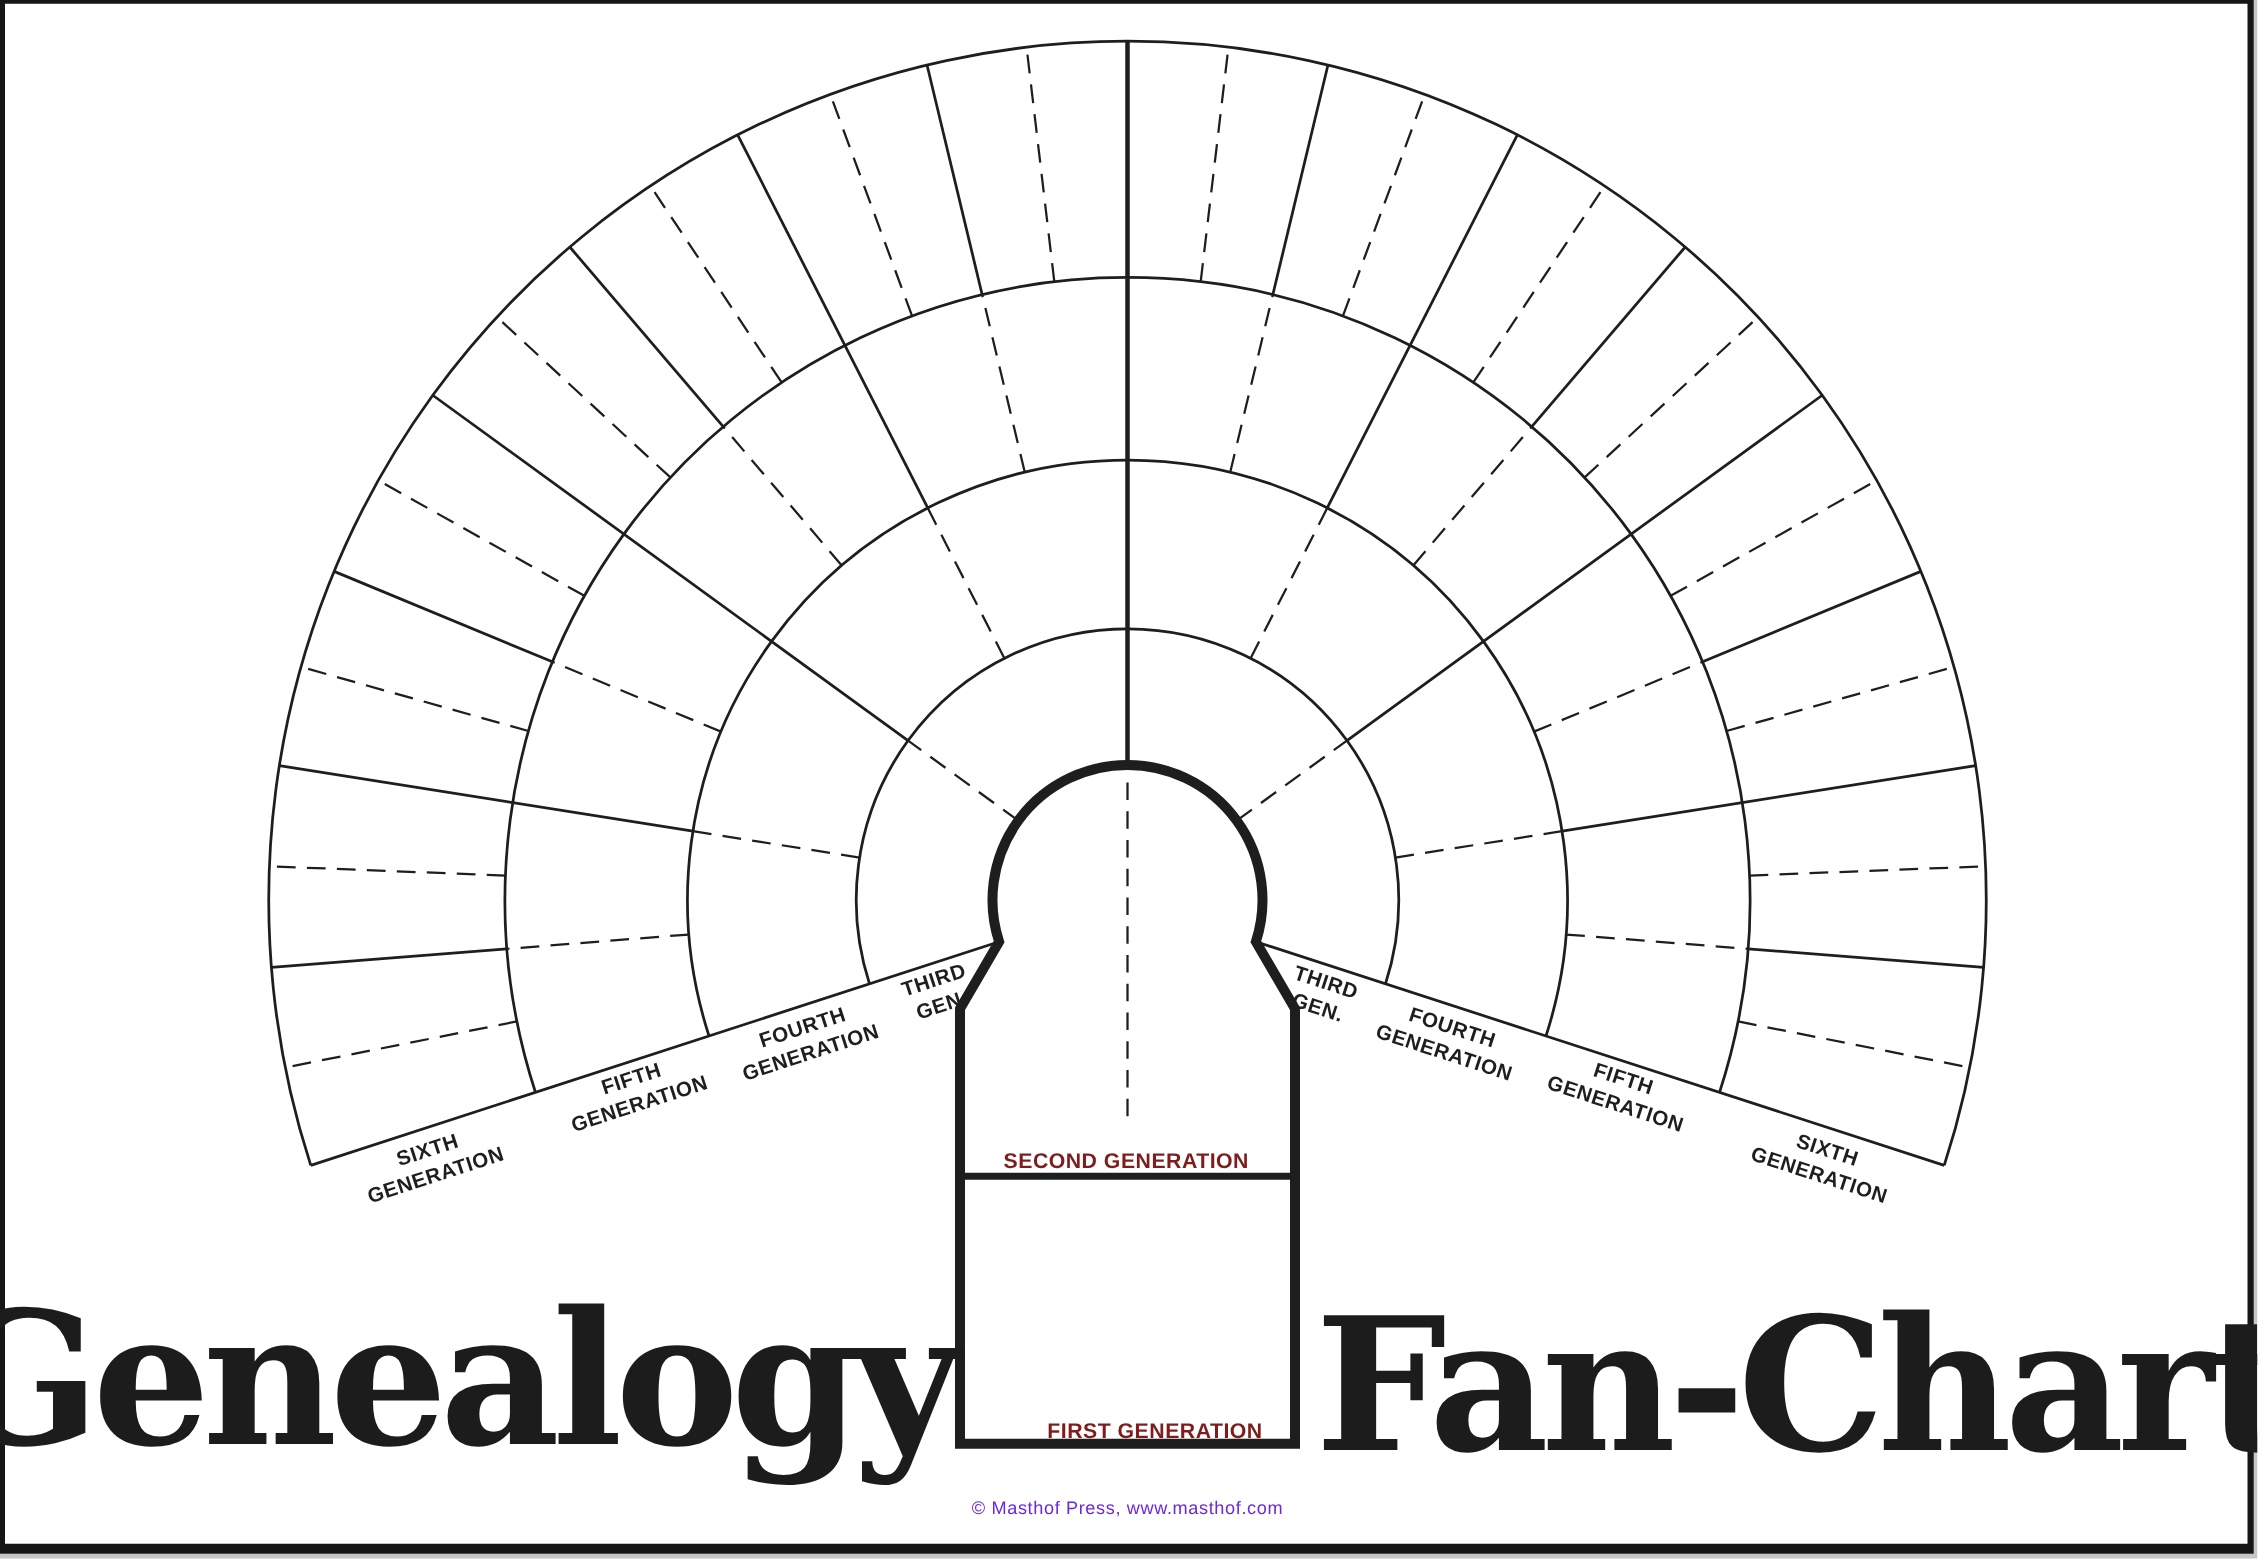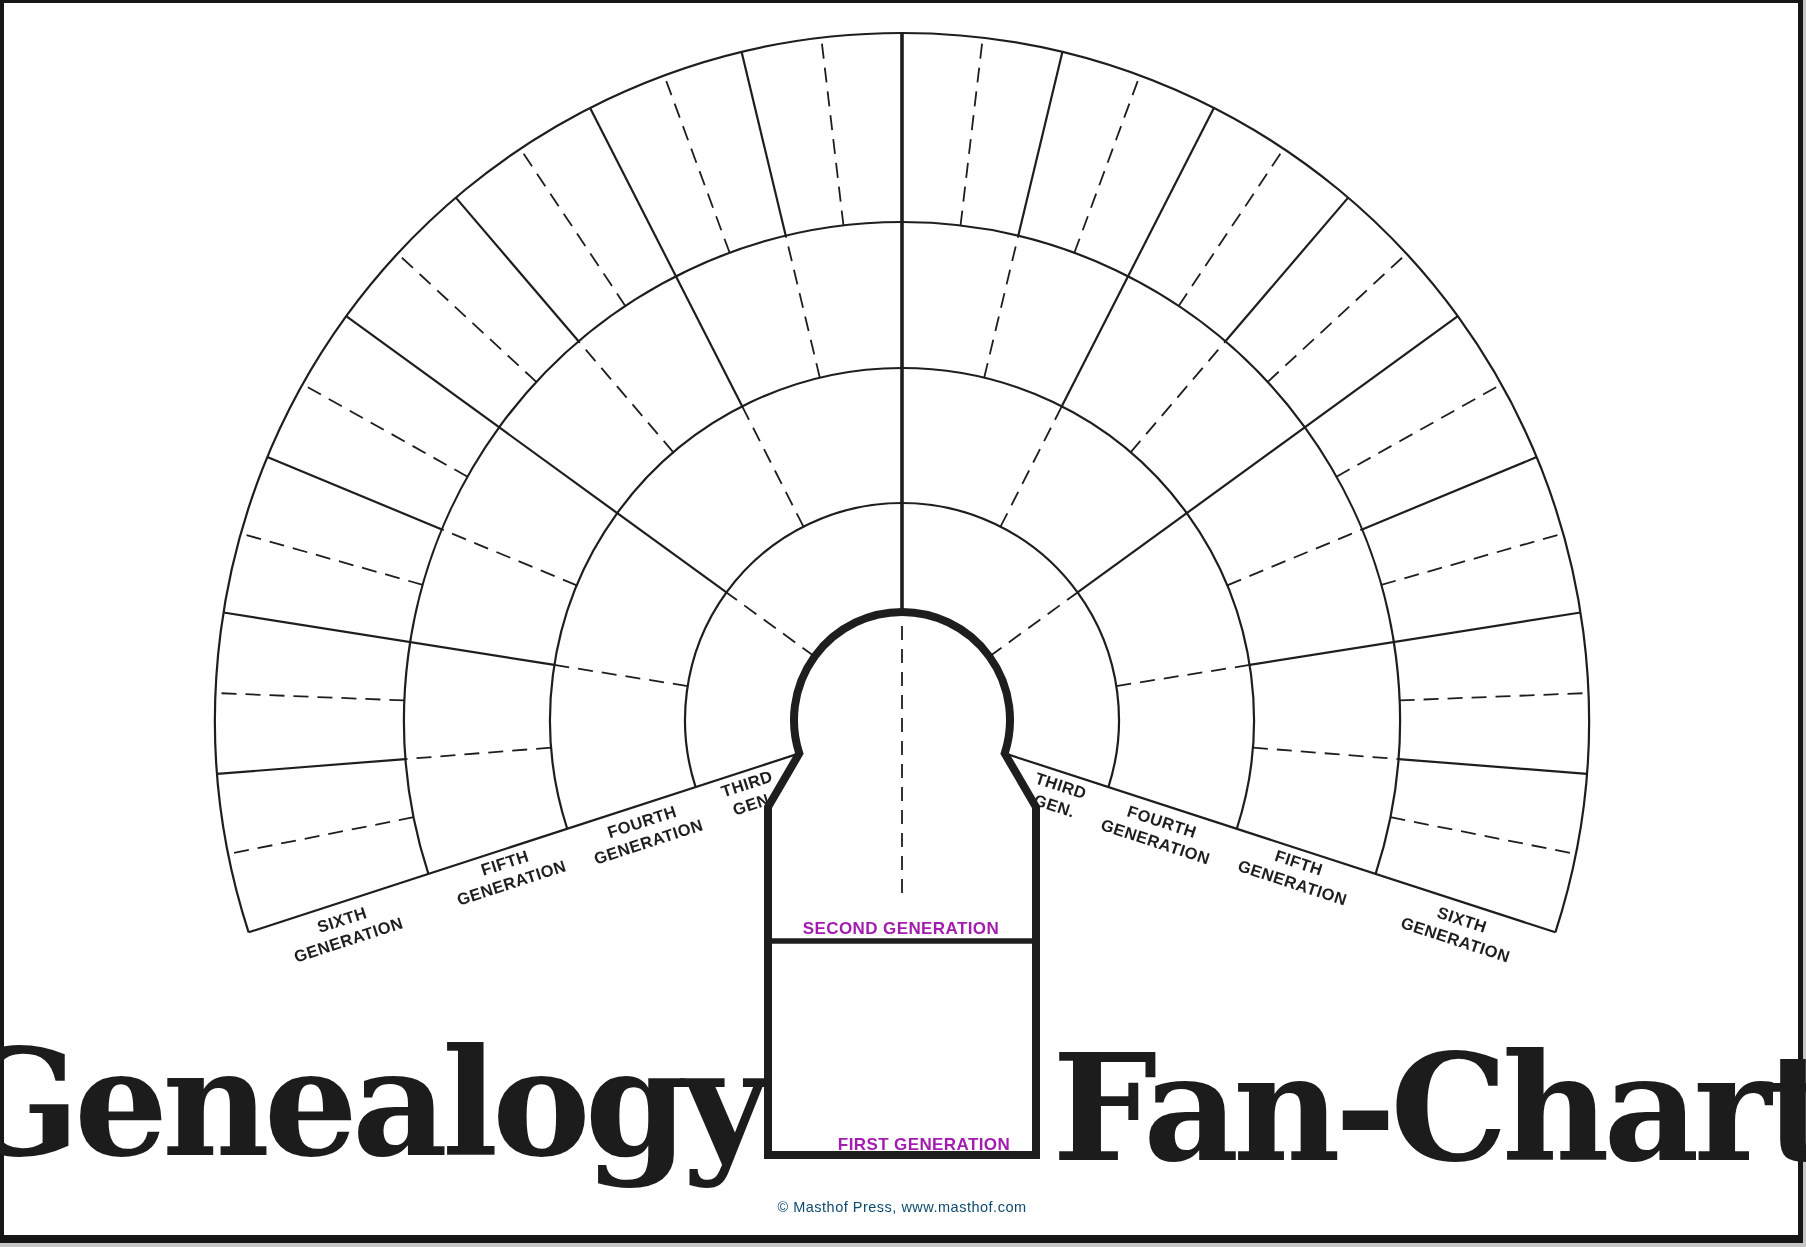--- a/index.html
+++ b/index.html
@@ -12,26 +12,26 @@
     position:absolute; left:0; top:0; right:3px; bottom:4px;
     background:#ffffff;
     border-style:solid; border-color:#161616;
     border-width:3px 5px 8px 4px;
     box-sizing:border-box;
   }
   #fan-svg{position:absolute;left:0;top:0;width:1806px;height:1247px;}
   .abs{position:absolute;white-space:nowrap;transform:translate(-50%,-50%);}
   .gen-center-label{
     left:901px; font-weight:bold; font-size:17px; letter-spacing:.4px;
-    color:#a21caf;
+    color:#7f1d1d;
   }
   #second-gen-label{top:929px;}
   #first-gen-label{top:1145px;margin-left:23px;}
   #copyright{
-    left:902px; top:1207px; color:#0c4a6e; font-size:14.5px;
+    left:902px; top:1207px; color:#6d28d9; font-size:14.5px;
     letter-spacing:.5px; font-weight:normal;
   }
   .gothic-title{
     font-family:"DejaVu Serif", serif; font-weight:bold; color:#1c1c1c;
     font-size:148px; letter-spacing:-6px; line-height:1;
   }
   #title-left{left:358px; top:1103px;}
   #title-right{left:1440px; top:1108px;}
 </style>
 </head>

